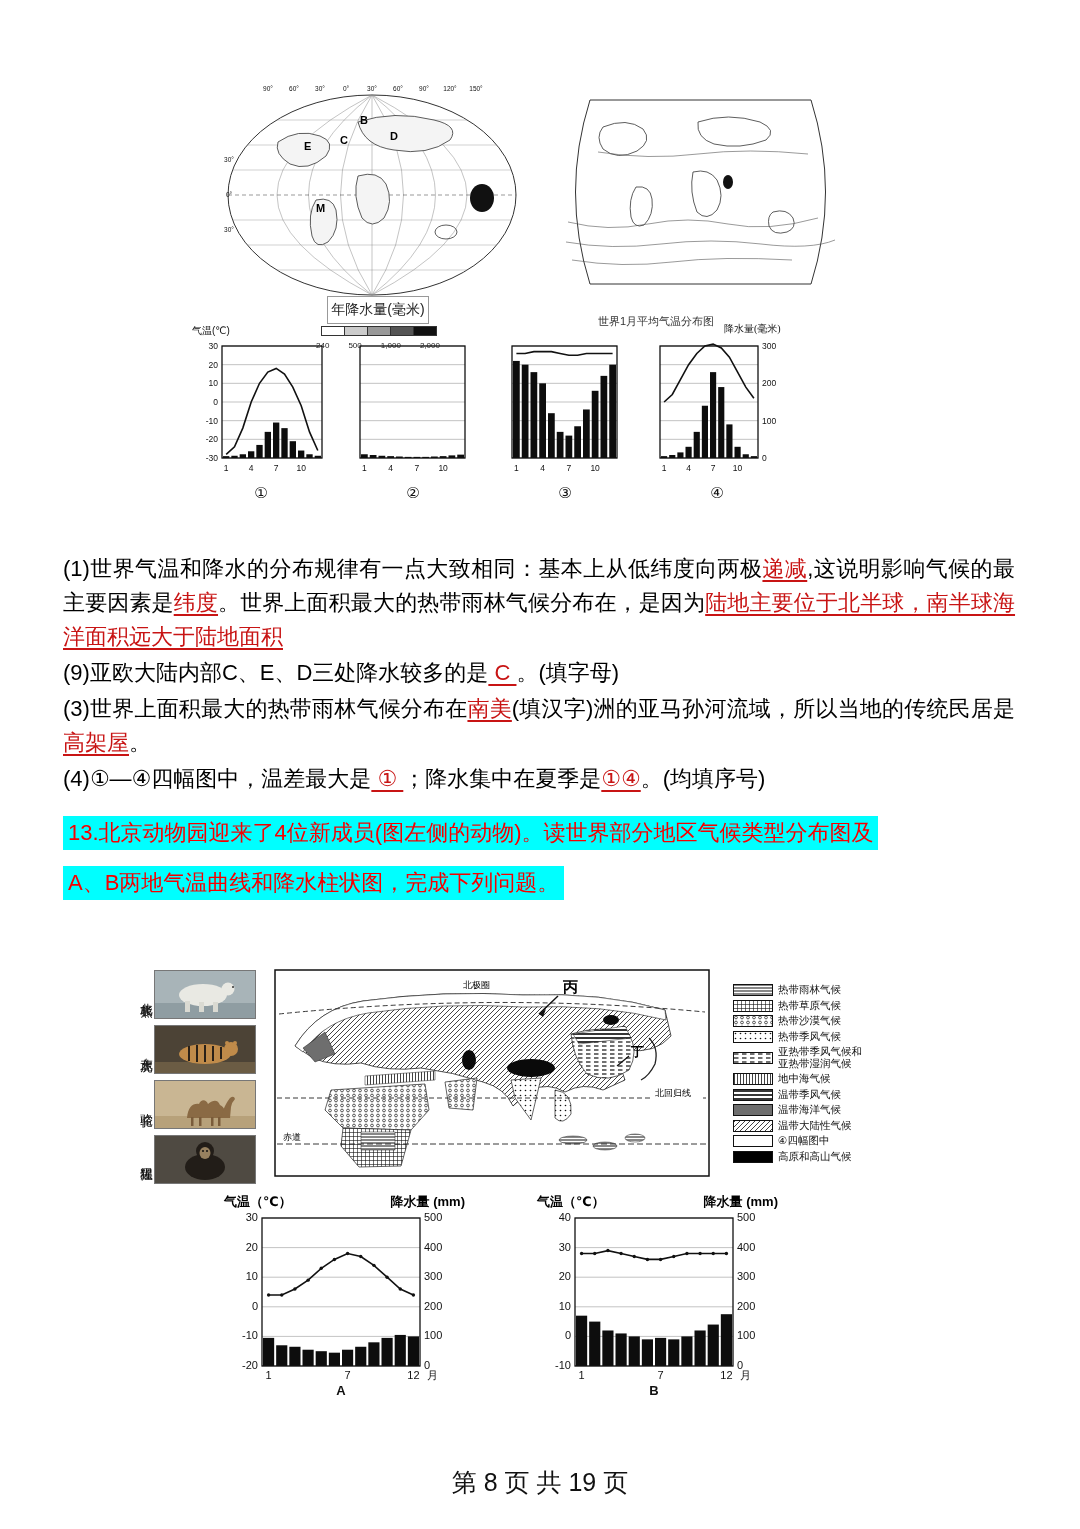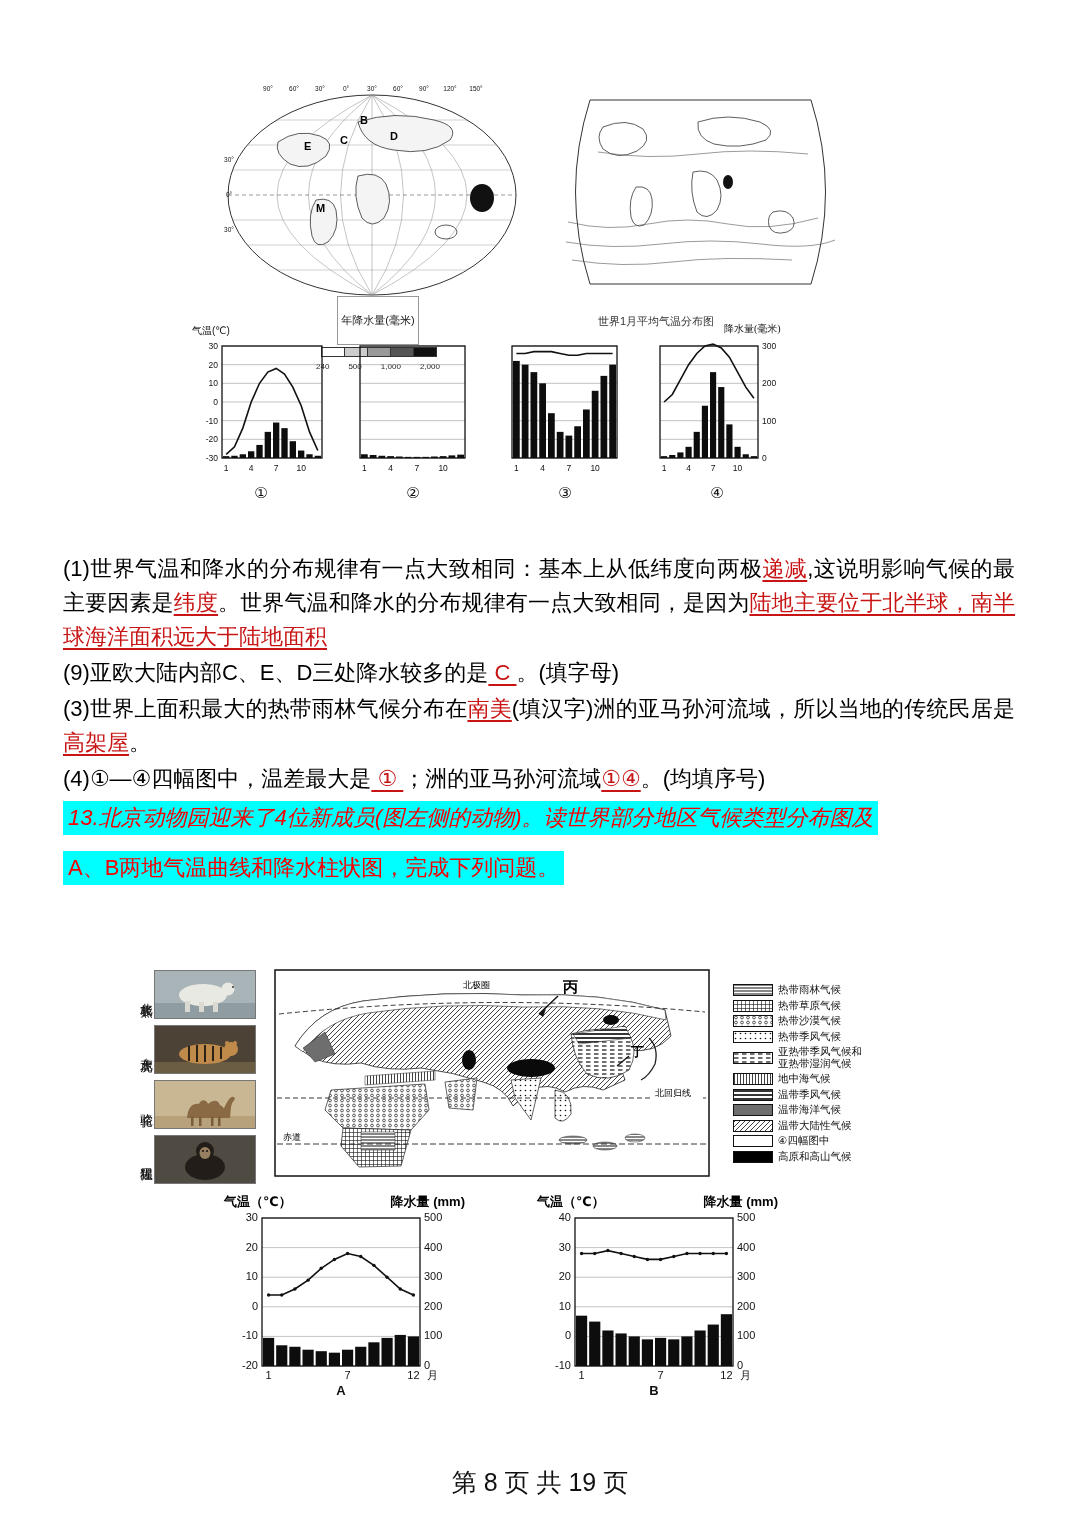--- a/index.html
+++ b/index.html
@@ -5,39 +5,39 @@
   html,body{margin:0;padding:0;background:#e8e8e8;}
   .page{position:relative;width:1080px;height:1529px;background:#fff;margin:0 auto;overflow:hidden;
         font-family:"Liberation Sans","DejaVu Sans",sans-serif;color:#000;}
   svg text{font-family:"Liberation Sans","DejaVu Sans",sans-serif;}
 
   
   .top-figure{position:absolute;left:170px;top:80px;width:720px;height:440px;}
   #map-world-precip{position:absolute;left:50px;top:0;}
   #map-world-temp{position:absolute;left:388px;top:12px;}
   .map-scale{position:absolute;left:138px;top:216px;width:140px;text-align:center;}
-  .map-scale-caption{font-size:11px;color:#222;border:0.5px solid #999;display:inline-block;padding:16px 3px;}
+  .map-scale-caption{font-size:14px;color:#222;border:0.5px solid #999;display:inline-block;padding:4px 3px;}
   .scale-bar{display:flex;justify-content:center;margin-top:2px;}
   .scale-bar div{width:22px;height:8px;border:1px solid #333;margin-right:-1px;}
   .scale-values{display:flex;justify-content:space-between;font-size:8px;color:#222;padding:4px 8px;margin-top:1px;}
   .right-map-caption{position:absolute;left:428px;top:214px;font-size:11px;color:#333;margin-top:20px;}
   .mini-title{position:absolute;font-size:10px;color:#111;}
   .mini-title.left{left:22px;top:244px;}
   .mini-title.right{left:554px;top:242px;font-family:Liberation Serif, serif;}
   .mini-chart{position:absolute;top:258px;}
   #clim1{left:26px;} #clim2{left:178px;} #clim3{left:330px;} #clim4{left:482px;}
   .clim-num{position:absolute;top:404px;width:130px;text-align:center;font-size:15px;color:#111;}
   .clim-num.n1{left:26px;} .clim-num.n2{left:178px;} .clim-num.n3{left:330px;} .clim-num.n4{left:482px;}
 
   
   .text-block{position:absolute;left:63px;top:552px;width:952px;font-size:22px;line-height:34px;text-align:justify;}
   .text-block p{margin:0 0 2px 0;}
   .ans{color:#c81414;text-decoration:underline;text-underline-offset:4px;}
   .hl{background:#00ffff;color:#f60000;display:inline-block;padding:2px 5px;line-height:30px;}
-  .hl-wrap1{margin-top:5px;font-style:italic;}
+  .hl-wrap1{margin-top:20px;}
   .hl-wrap2{margin-top:16px;}
 
   
   .middle-figure{position:absolute;left:138px;top:968px;width:812px;height:218px;}
   .animals{position:absolute;left:0;top:2px;width:128px;}
   .animal-row{display:flex;align-items:center;margin-bottom:6px;}
   .animal-label{writing-mode:vertical-rl;text-orientation:upright;font-size:12.5px;width:16px;height:47px;
                 display:flex;align-items:center;justify-content:center;color:#111;letter-spacing:1px;}
   .animal-img{border:1px solid #777;display:block;}
   #map-asia{position:absolute;left:135px;top:0;}
@@ -292,24 +292,24 @@
         <text x="61.08333333333333" y="133" font-size="8.5" fill="#111" text-anchor="middle">7</text>
         <text x="85.58333333333333" y="133" font-size="8.5" fill="#111" text-anchor="middle">10</text>
       </svg>
     <div class="clim-num n1">①</div>
     <div class="clim-num n2">②</div>
     <div class="clim-num n3">③</div>
     <div class="clim-num n4">④</div>
   </figure>
 
   <div class="text-block">
-    <p><span>(1)世界气温和降水的分布规律有一点大致相同：基本上从低纬度向两极</span><span class="ans">递减</span><span>,这说明影响气候的最主要因素是</span><span class="ans">纬度</span><span>。世界气温和降水的分布规律有一点大致相同，是因为</span><span class="ans">陆地主要位于北半球，南半球海洋面积远大于陆地面积</span></p>
+    <p><span>(1)世界气温和降水的分布规律有一点大致相同：基本上从低纬度向两极</span><span class="ans">递减</span><span>,这说明影响气候的最主要因素是</span><span class="ans">纬度</span><span>。世界上面积最大的热带雨林气候分布在，是因为</span><span class="ans">陆地主要位于北半球，南半球海洋面积远大于陆地面积</span></p>
     <p><span>(9)亚欧大陆内部C、E、D三处降水较多的是</span><span class="ans"> C </span><span>。(填字母)</span></p>
     <p><span>(3)世界上面积最大的热带雨林气候分布在</span><span class="ans">南美</span><span>(填汉字)洲的亚马孙河流域，所以当地的传统民居是</span><span class="ans">高架屋</span><span>。</span></p>
-    <p><span>(4)①—④四幅图中，温差最大是</span><span class="ans"> ① </span><span>；洲的亚马孙河流域</span><span class="ans">①④</span><span>。(均填序号)</span></p>
+    <p><span>(4)①—④四幅图中，温差最大是</span><span class="ans"> ① </span><span>；降水集中在夏季是</span><span class="ans">①④</span><span>。(均填序号)</span></p>
     <div class="hl-wrap1"><span class="hl">13.北京动物园迎来了4位新成员(图左侧的动物)。读世界部分地区气候类型分布图及</span></div>
     <div class="hl-wrap2"><span class="hl">A、B两地气温曲线和降水柱状图，完成下列问题。</span></div>
   </div>
 
   <figure class="middle-figure" style="margin:0;">
 
     <div class="animals">
       <div class="animal-row">
         <div class="animal-label">北极熊</div>
         <svg class="animal-img" width="100" height="47" viewBox="0 0 100 47">

